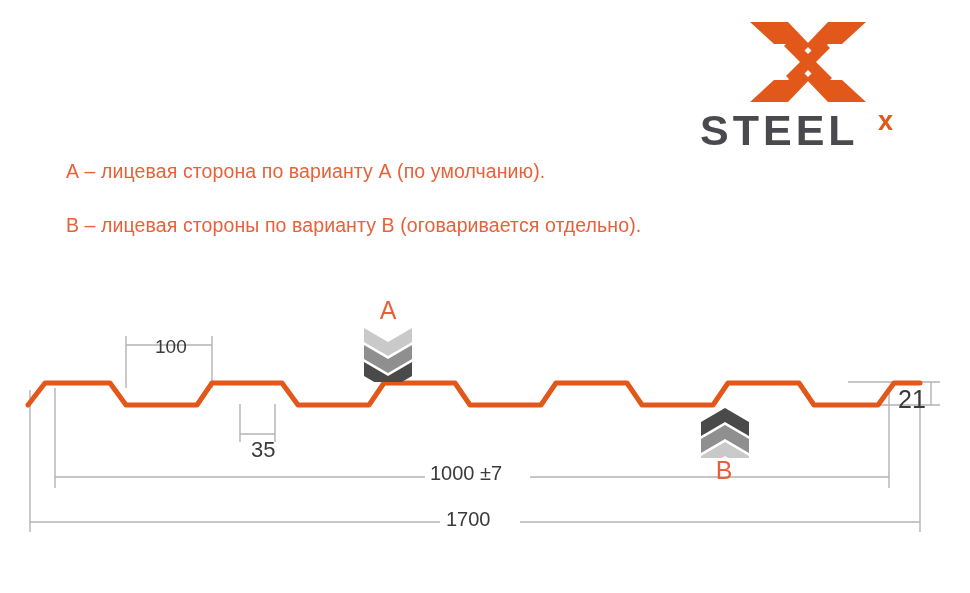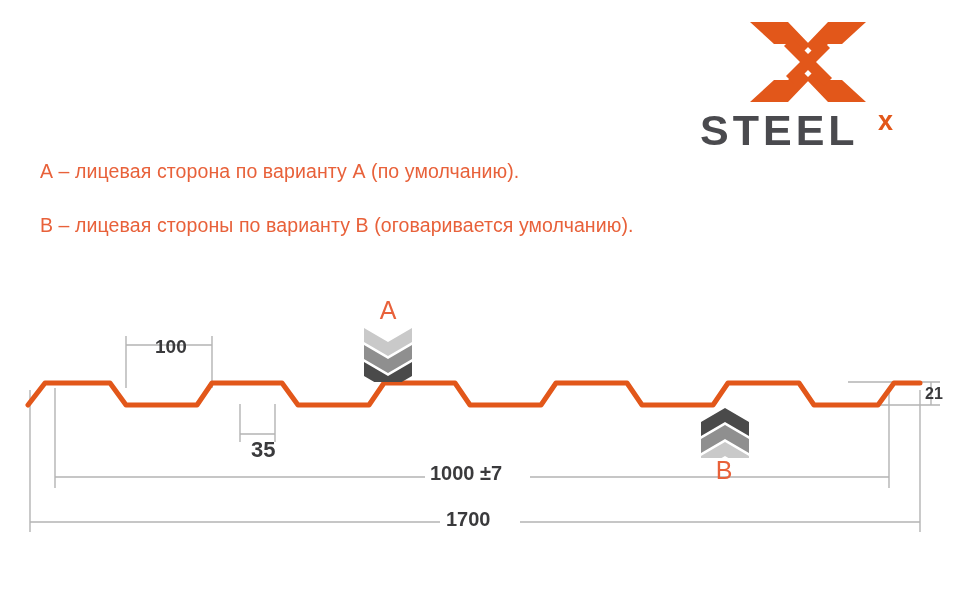--- a/index.html
+++ b/index.html
@@ -19,20 +19,21 @@
   .logo-word svg{display:block;}
 
   
   .desc{
     position:absolute;
     color:#e8613a;
     font-size:19.5px;
     font-weight:400;
     letter-spacing:0.1px;
     white-space:nowrap;
+    margin-left:26px;
   }
   .desc-a{left:40px;top:160px;}
   .desc-b{left:40px;top:214px;}
 
   
   .drawing{position:absolute;left:0;top:270px;width:970px;height:300px;}
   .drawing svg{display:block;}
 
   
   .marker-letter{
@@ -46,26 +47,26 @@
   .marker-a-letter{left:368px;top:296px;}
   .marker-b-letter{left:704px;top:456px;}
   .chev-wrap{position:absolute;}
   .chev-a{left:362px;top:326px;width:52px;height:56px;}
   .chev-b{left:699px;top:402px;width:52px;height:56px;}
 
   
   .dim-text{
     position:absolute;
     color:#3a3a3c;
-    font-weight:bold;
+    font-weight:normal;
     white-space:nowrap;
   }
   .dim-100{left:155px;top:336px;font-size:19px;}
   .dim-35{left:251px;top:437px;font-size:22px;}
-  .dim-21{left:925px;top:385px;font-size:16px;}
+  .dim-21{left:898px;top:385px;font-size:25px;}
   .dim-1000{left:430px;top:462px;font-size:20px;}
   .dim-1051{left:446px;top:508px;font-size:20px;}
 </style>
 </head>
 <body>
 
 <div class="stage">
 
   <div class="logo-block">
 
@@ -89,21 +90,21 @@
 
     <div class="logo-word">
       <svg viewBox="0 0 235 46" width="235" height="46">
         <text x="0" y="37" font-family="Liberation Sans, sans-serif" font-size="43" font-weight="bold" letter-spacing="4" fill="#4A4A4E">STEEL</text>
         <text x="178" y="22" font-family="Liberation Sans, sans-serif" font-size="27" font-weight="bold" fill="#E2571A">x</text>
       </svg>
     </div>
   </div>
 
   <div class="desc desc-a">А – лицевая сторона по варианту А (по умолчанию).</div>
-  <div class="desc desc-b">В – лицевая стороны по варианту В (оговаривается умолчанию).</div>
+  <div class="desc desc-b">В – лицевая стороны по варианту В (оговаривается отдельно).</div>
 
   <div class="drawing">
     <svg viewBox="0 0 970 300" width="970" height="300">
 
       <g stroke="#b3b3b3" stroke-width="1.4" fill="none">
 
         <line x1="30" y1="120" x2="30" y2="262"></line>
 
         <line x1="55" y1="118" x2="55" y2="218"></line>
 

